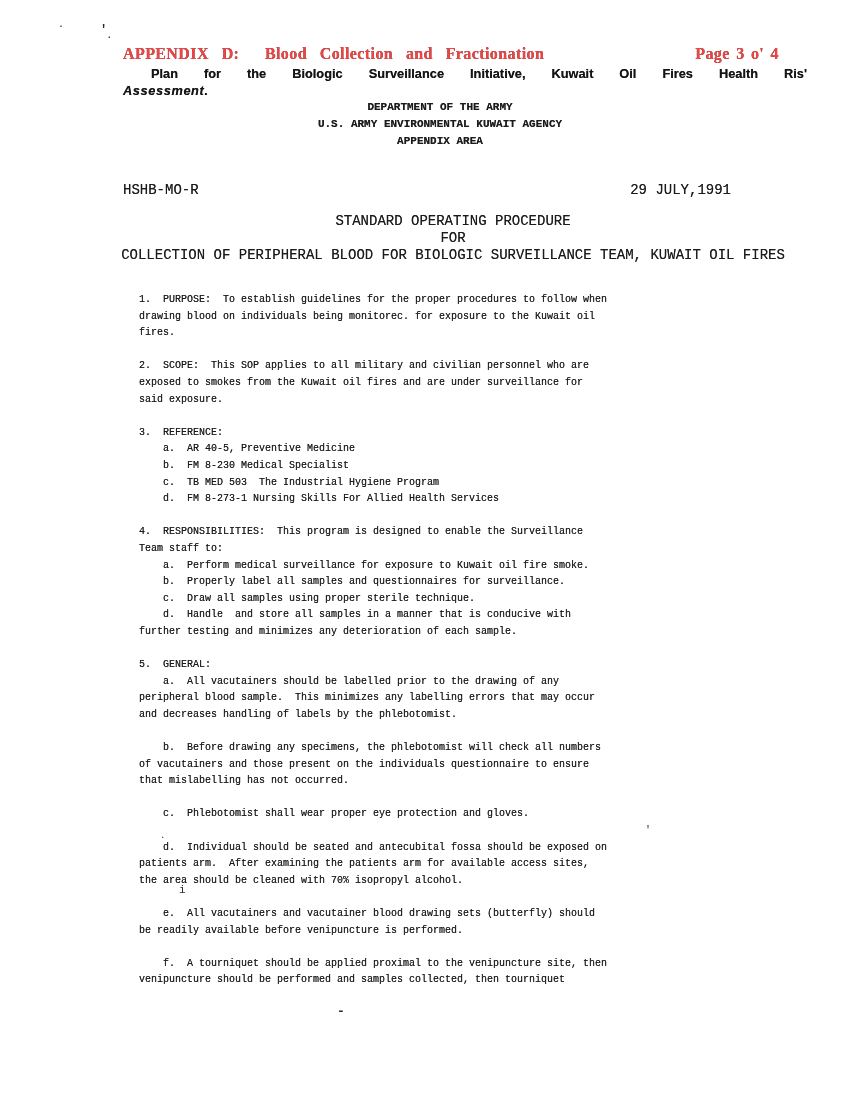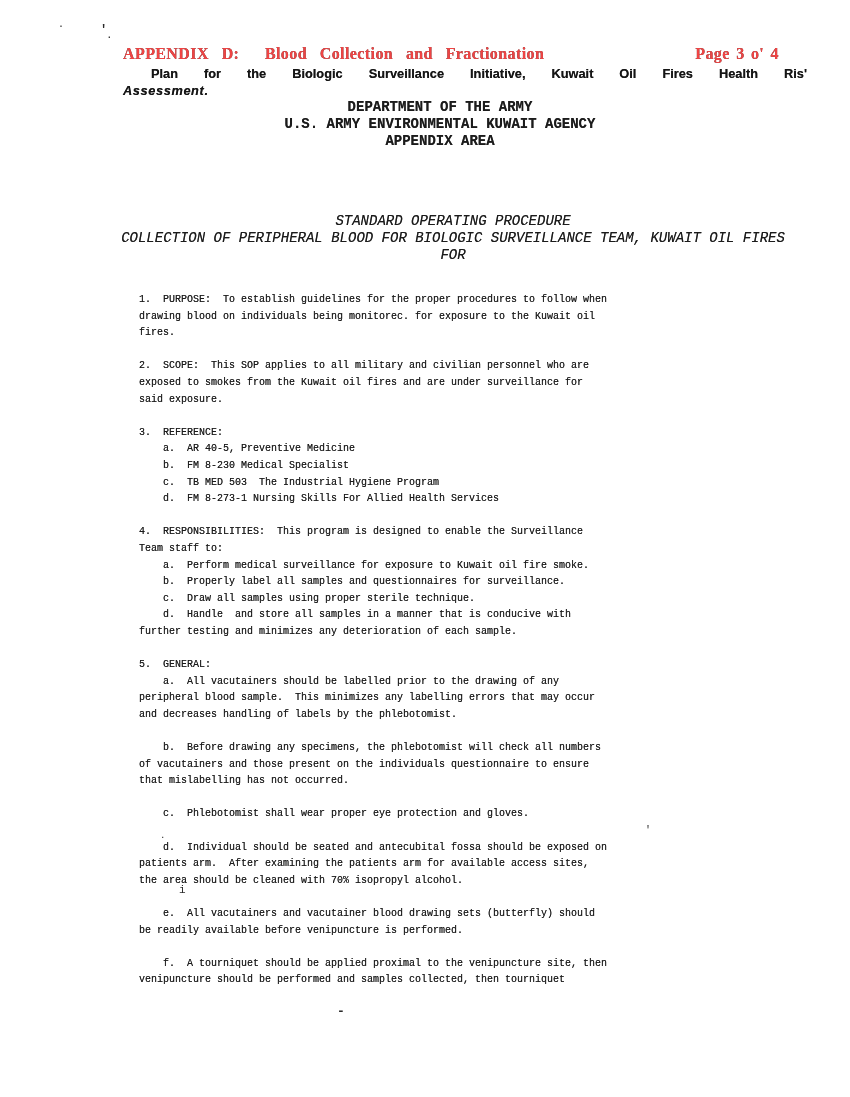--- a/index.html
+++ b/index.html
@@ -63,21 +63,21 @@
     font-family: "Liberation Mono", monospace;
     color: #1b1b1b;
     text-shadow: 0 0 0.5px rgba(20,20,20,0.7);
   }
   .agency-block {
     position: absolute;
     left: 90px;
     top: 99px;
     width: 700px;
     text-align: center;
-    font-size: 14px;
+    font-size: 11px;
     font-weight: bold;
     line-height: 17px;
     white-space: pre;
   }
   .office-row {
     position: absolute;
     left: 123px;
     top: 182px;
     width: 608px;
     display: flex;
@@ -87,21 +87,20 @@
   }
   .title-block {
     position: absolute;
     left: 90px;
     top: 213px;
     width: 726px;
     text-align: center;
     font-size: 14px;
     line-height: 17.2px;
     white-space: pre;
-    font-style: italic;
   }
   .body-block {
     position: absolute;
     left: 139px;
     top: 292px;
     width: 700px;
     font-size: 10px;
     line-height: 16.6px;
     white-space: pre;
   }
@@ -138,18 +137,22 @@
 
   <div class="hdr-row1">
     <span>APPENDIX  D:    Blood  Collection  and  Fractionation</span>
     <span>Page 3 o' 4</span>
   </div>
   <div class="plan-line1">Plan for the Biologic Surveillance Initiative, Kuwait Oil Fires Health Ris'</div>
   <div class="plan-line2">Assessment.</div>
 
   <div class="agency-block mono"><div class="bline">DEPARTMENT OF THE ARMY</div><div class="bline">U.S. ARMY ENVIRONMENTAL KUWAIT AGENCY</div><div class="bline">APPENDIX AREA</div></div>
 
+  <div class="office-row mono">
+    <span>HSHB-MO-R</span>
+    <span>29 JULY,1991</span>
+  </div>
 
-  <div class="title-block mono"><div class="bline">STANDARD OPERATING PROCEDURE</div><div class="bline">COLLECTION OF PERIPHERAL BLOOD FOR BIOLOGIC SURVEILLANCE TEAM, KUWAIT OIL FIRES</div><div class="bline">FOR</div></div>
+  <div class="title-block mono"><div class="bline">STANDARD OPERATING PROCEDURE</div><div class="bline">FOR</div><div class="bline">COLLECTION OF PERIPHERAL BLOOD FOR BIOLOGIC SURVEILLANCE TEAM, KUWAIT OIL FIRES</div></div>
 
   <div class="body-block mono"><div class="bline">1.  PURPOSE:  To establish guidelines for the proper procedures to follow when</div><div class="bline">drawing blood on individuals being monitorec. for exposure to the Kuwait oil</div><div class="bline">fires.</div><div class="bline">&nbsp;</div><div class="bline">2.  SCOPE:  This SOP applies to all military and civilian personnel who are</div><div class="bline">exposed to smokes from the Kuwait oil fires and are under surveillance for</div><div class="bline">said exposure.</div><div class="bline">&nbsp;</div><div class="bline">3.  REFERENCE:</div><div class="bline">    a.  AR 40-5, Preventive Medicine</div><div class="bline">    b.  FM 8-230 Medical Specialist</div><div class="bline">    c.  TB MED 503  The Industrial Hygiene Program</div><div class="bline">    d.  FM 8-273-1 Nursing Skills For Allied Health Services</div><div class="bline">&nbsp;</div><div class="bline">4.  RESPONSIBILITIES:  This program is designed to enable the Surveillance</div><div class="bline">Team staff to:</div><div class="bline">    a.  Perform medical surveillance for exposure to Kuwait oil fire smoke.</div><div class="bline">    b.  Properly label all samples and questionnaires for surveillance.</div><div class="bline">    c.  Draw all samples using proper sterile technique.</div><div class="bline">    d.  Handle  and store all samples in a manner that is conducive with</div><div class="bline">further testing and minimizes any deterioration of each sample.</div><div class="bline">&nbsp;</div><div class="bline">5.  GENERAL:</div><div class="bline">    a.  All vacutainers should be labelled prior to the drawing of any</div><div class="bline">peripheral blood sample.  This minimizes any labelling errors that may occur</div><div class="bline">and decreases handling of labels by the phlebotomist.</div><div class="bline">&nbsp;</div><div class="bline">    b.  Before drawing any specimens, the phlebotomist will check all numbers</div><div class="bline">of vacutainers and those present on the individuals questionnaire to ensure</div><div class="bline">that mislabelling has not occurred.</div><div class="bline">&nbsp;</div><div class="bline">    c.  Phlebotomist shall wear proper eye protection and gloves.</div><div class="bline">&nbsp;</div><div class="bline">    d.  Individual should be seated and antecubital fossa should be exposed on</div><div class="bline">patients arm.  After examining the patients arm for available access sites,</div><div class="bline">the area should be cleaned with 70% isopropyl alcohol.</div><div class="bline">&nbsp;</div><div class="bline">    e.  All vacutainers and vacutainer blood drawing sets (butterfly) should</div><div class="bline">be readily available before venipuncture is performed.</div><div class="bline">&nbsp;</div><div class="bline">    f.  A tourniquet should be applied proximal to the venipuncture site, then</div><div class="bline">venipuncture should be performed and samples collected, then tourniquet</div></div>
 
 </div>
 
 </body></html>

